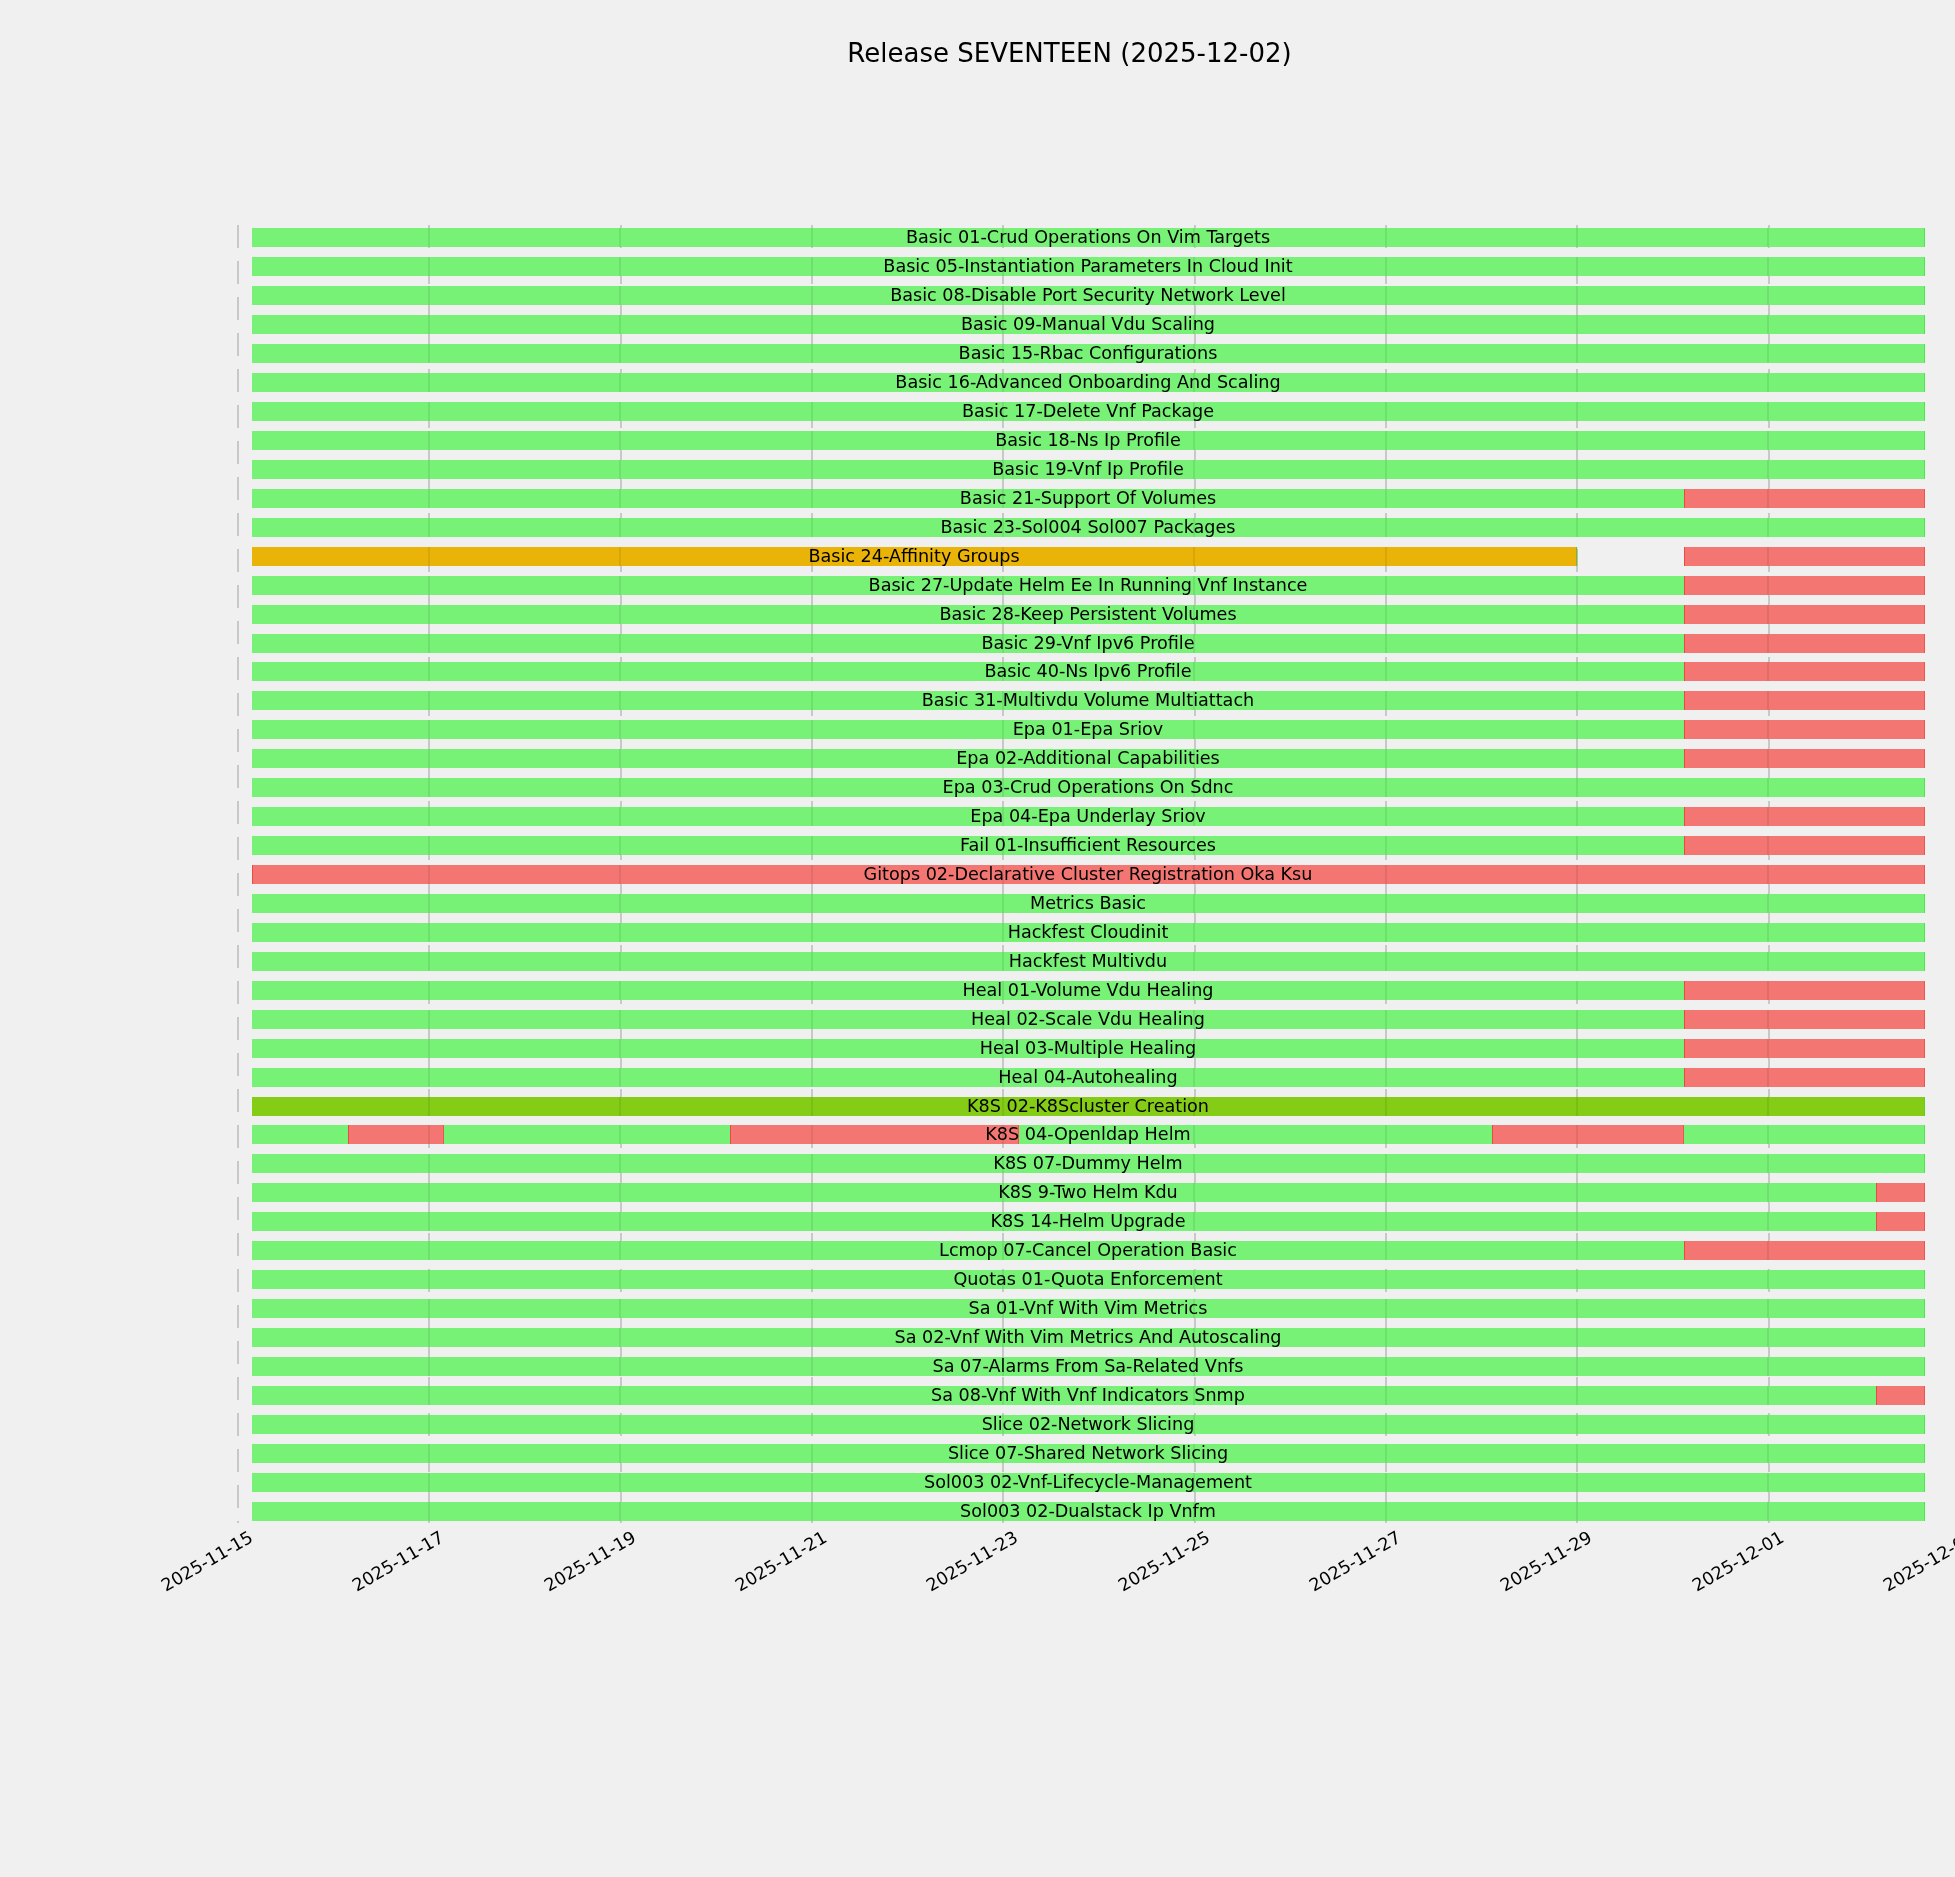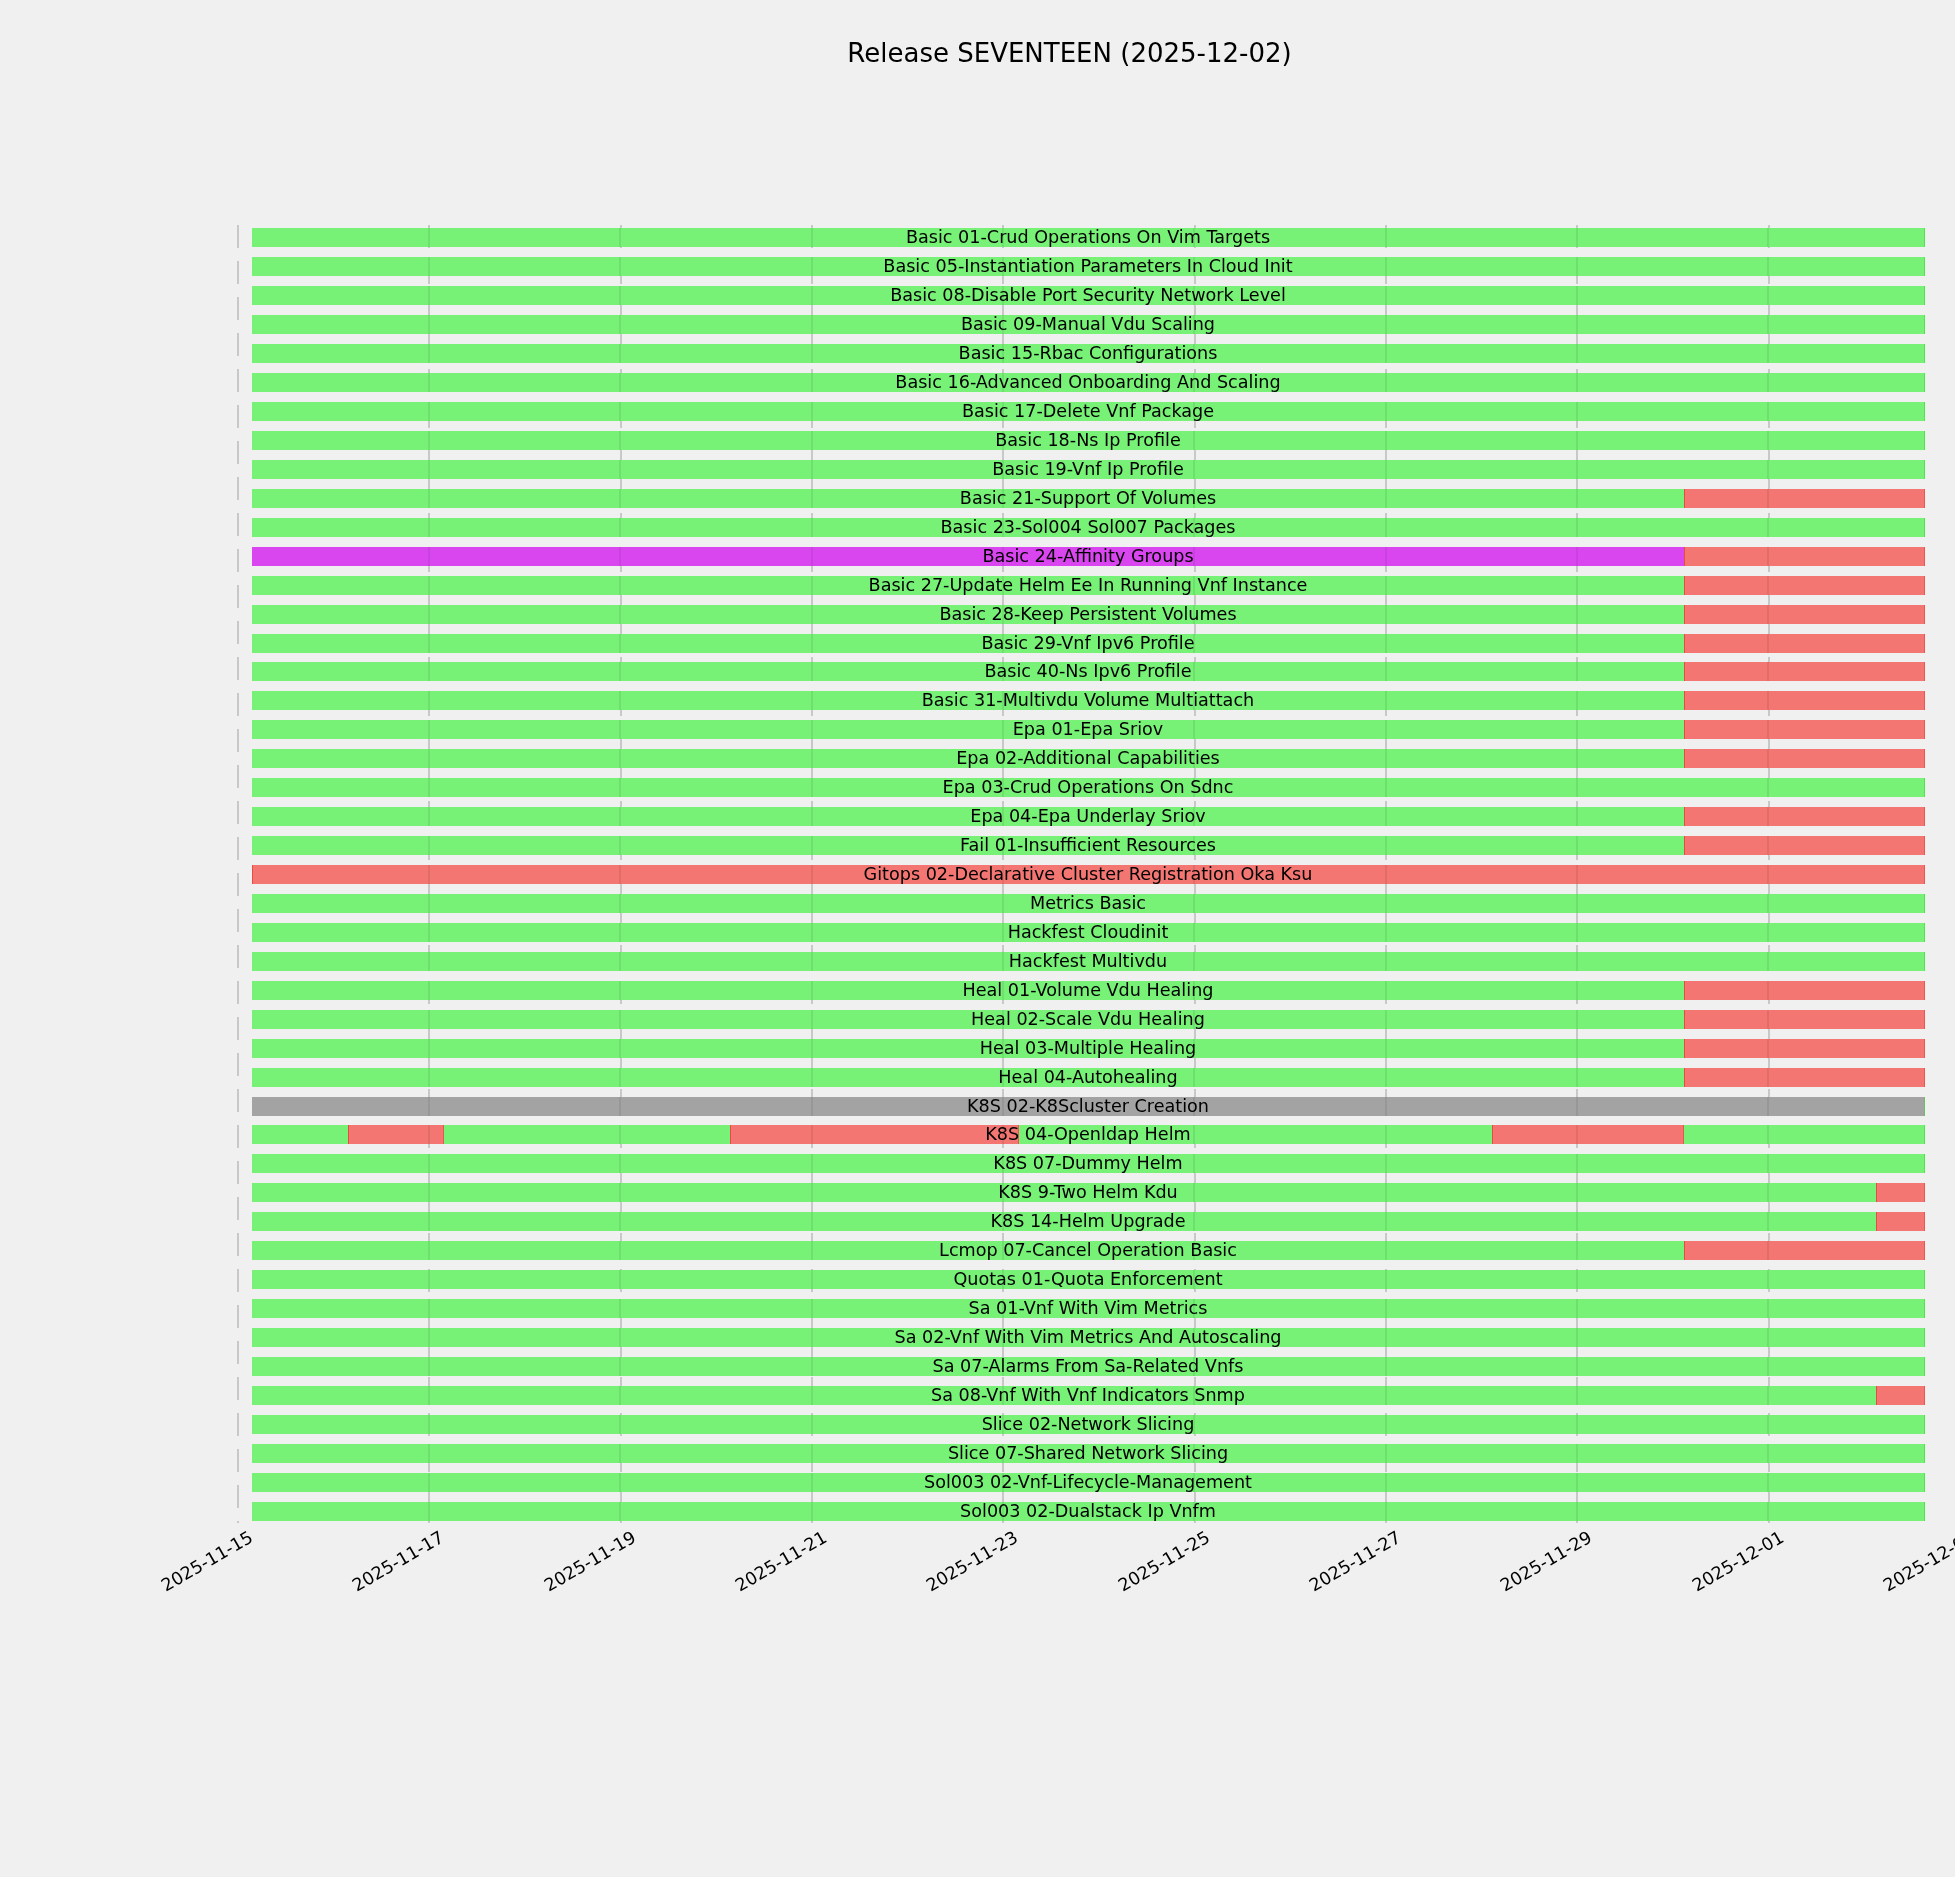--- a/index.html
+++ b/index.html
@@ -203,21 +203,21 @@
           <div class="tl" style="left: 559px;"></div>
           <div class="tl" style="left: 750px;"></div>
           <div class="tl" style="left: 941px;"></div>
           <div class="tl" style="left: 1133px;"></div>
           <div class="tl" style="left: 1324px;"></div>
           <div class="tl" style="left: 1515px;"></div>
           <div class="lbl">Basic 23-Sol004 Sol007 Packages</div>
         </div>
       </div>
       <div class="row" style="top: 547px; height: 19px;">
-        <div class="bar" style="left: 252px; width: 1673px; background: #d946ef;">
+        <div class="bar" style="left: 252px; width: 1325px; background: #eab308;">
           <div class="seg" style="left: 1432px; width: 241px; background: rgb(243, 118, 114);"></div>
           <div class="tl" style="left: 176px;"></div>
           <div class="tl" style="left: 367px;"></div>
           <div class="tl" style="left: 559px;"></div>
           <div class="tl" style="left: 750px;"></div>
           <div class="tl" style="left: 941px;"></div>
           <div class="tl" style="left: 1133px;"></div>
           <div class="tl" style="left: 1324px;"></div>
           <div class="tl" style="left: 1515px;"></div>
           <div class="lbl">Basic 24-Affinity Groups</div>
@@ -465,21 +465,21 @@
           <div class="tl" style="left: 559px;"></div>
           <div class="tl" style="left: 750px;"></div>
           <div class="tl" style="left: 941px;"></div>
           <div class="tl" style="left: 1133px;"></div>
           <div class="tl" style="left: 1324px;"></div>
           <div class="tl" style="left: 1515px;"></div>
           <div class="lbl">Heal 04-Autohealing</div>
         </div>
       </div>
       <div class="row" style="top: 1097px; height: 19px;">
-        <div class="bar" style="left: 252px; width: 1673px; background: #a3a3a3;">
+        <div class="bar" style="left: 252px; width: 1673px; background: #84cc16;">
           <div class="tl" style="left: 176px;"></div>
           <div class="tl" style="left: 367px;"></div>
           <div class="tl" style="left: 559px;"></div>
           <div class="tl" style="left: 750px;"></div>
           <div class="tl" style="left: 941px;"></div>
           <div class="tl" style="left: 1133px;"></div>
           <div class="tl" style="left: 1324px;"></div>
           <div class="tl" style="left: 1515px;"></div>
           <div class="lbl">K8S 02-K8Scluster Creation</div>
         </div>

